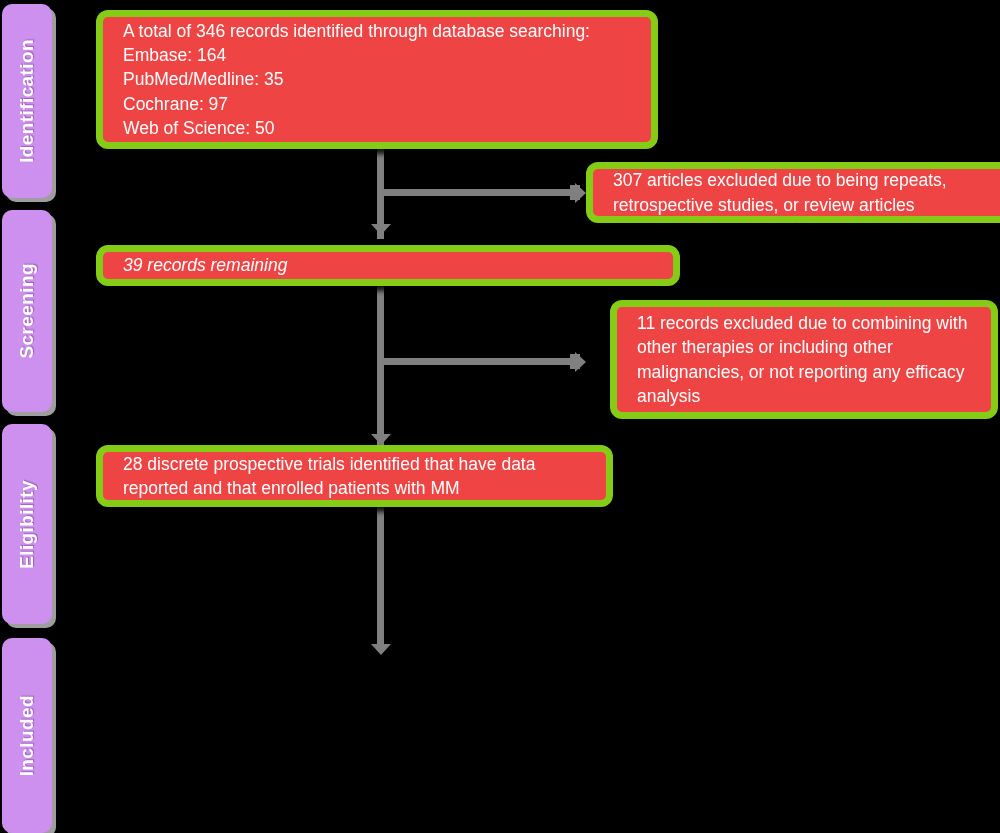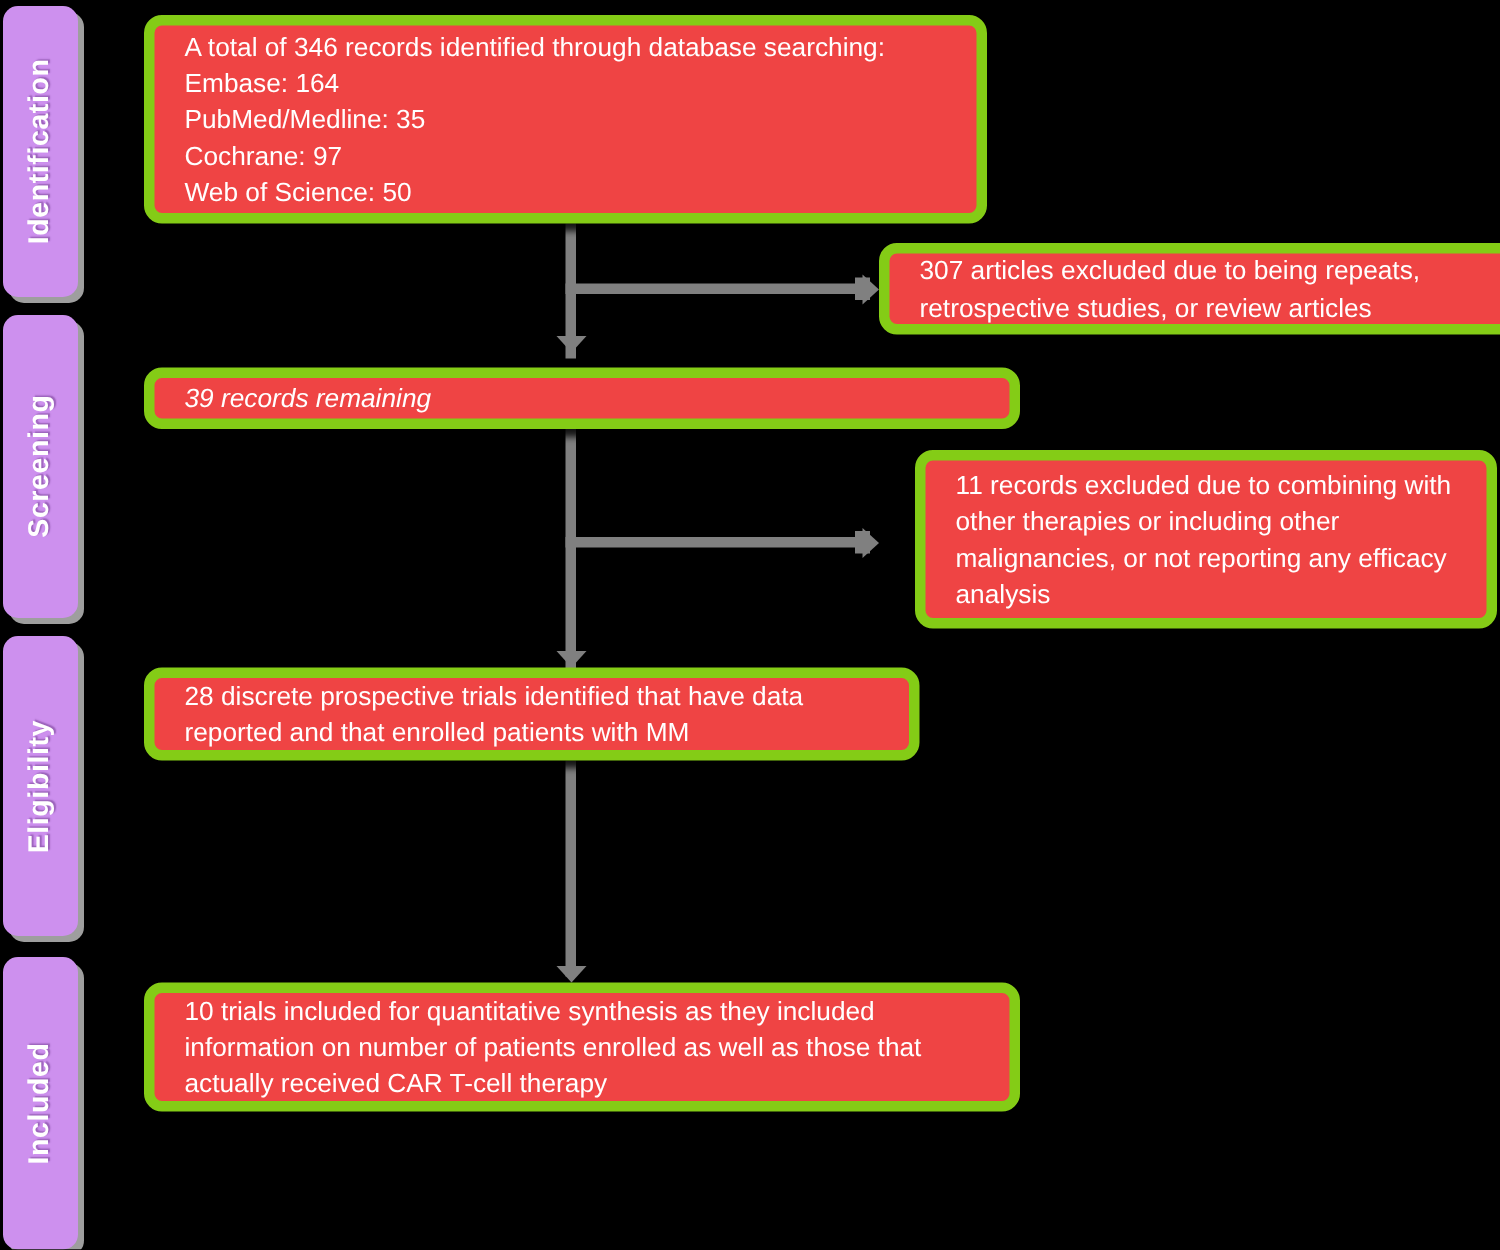--- a/index.html
+++ b/index.html
@@ -172,17 +172,14 @@
   </div>
 
   <div class="node" id="node-excluded-2">
     <span class="node-text">11 records excluded due to combining with other therapies or including other malignancies, or not reporting any efficacy analysis</span>
   </div>
 
   <div class="node" id="node-eligible">
     <span class="node-text">28 discrete prospective trials identified that have data reported and that enrolled patients with MM</span>
   </div>
 
-  <div class="node" id="node-included">
-    <span class="node-text">10 trials included for quantitative synthesis as they included information on number of patients enrolled as well as those that actually received CAR T-cell therapy</span>
-  </div>
 
 </div>
 
 </body></html>

